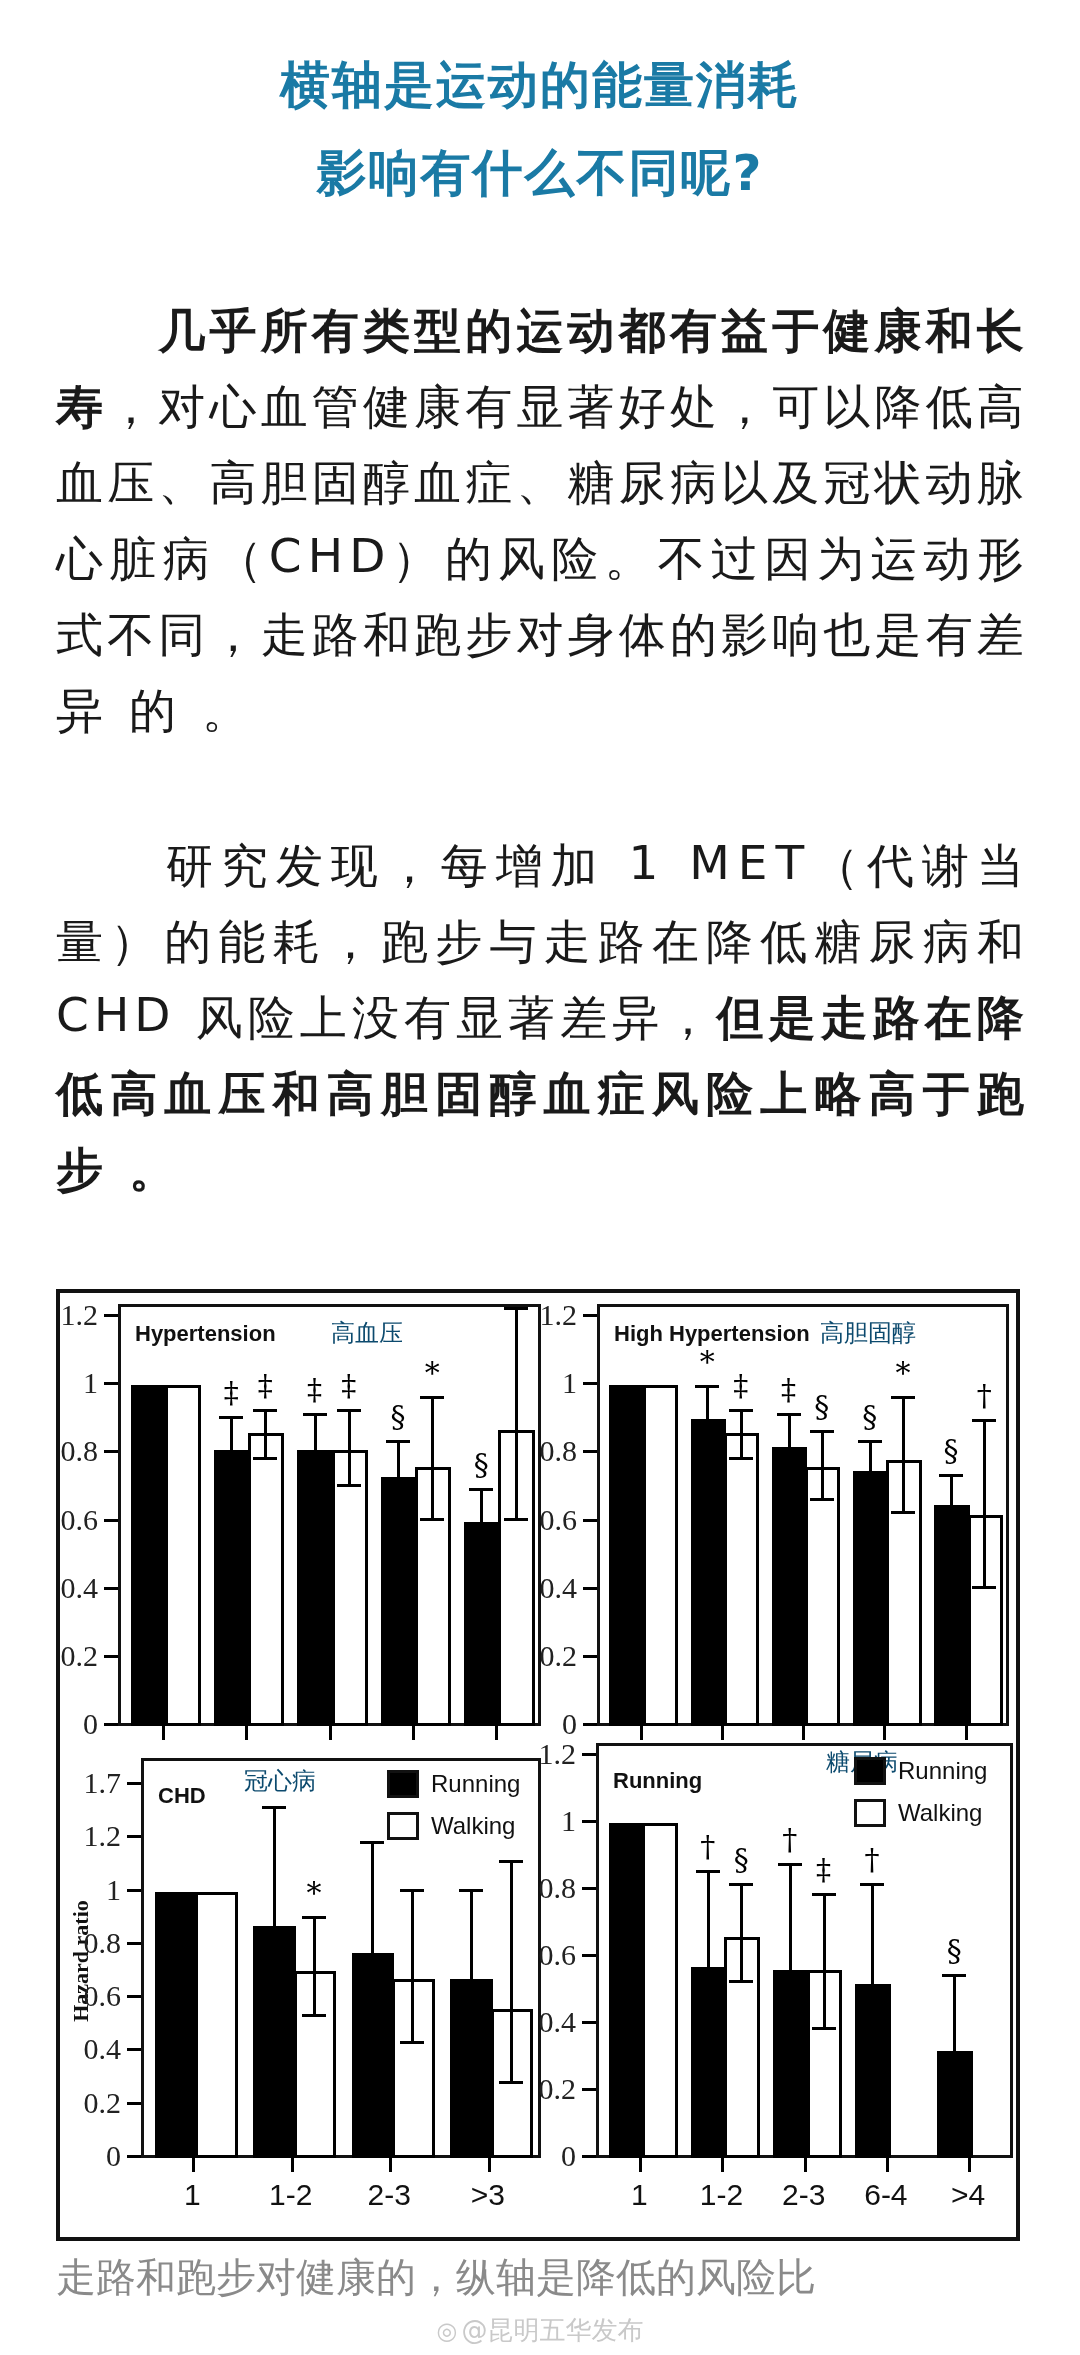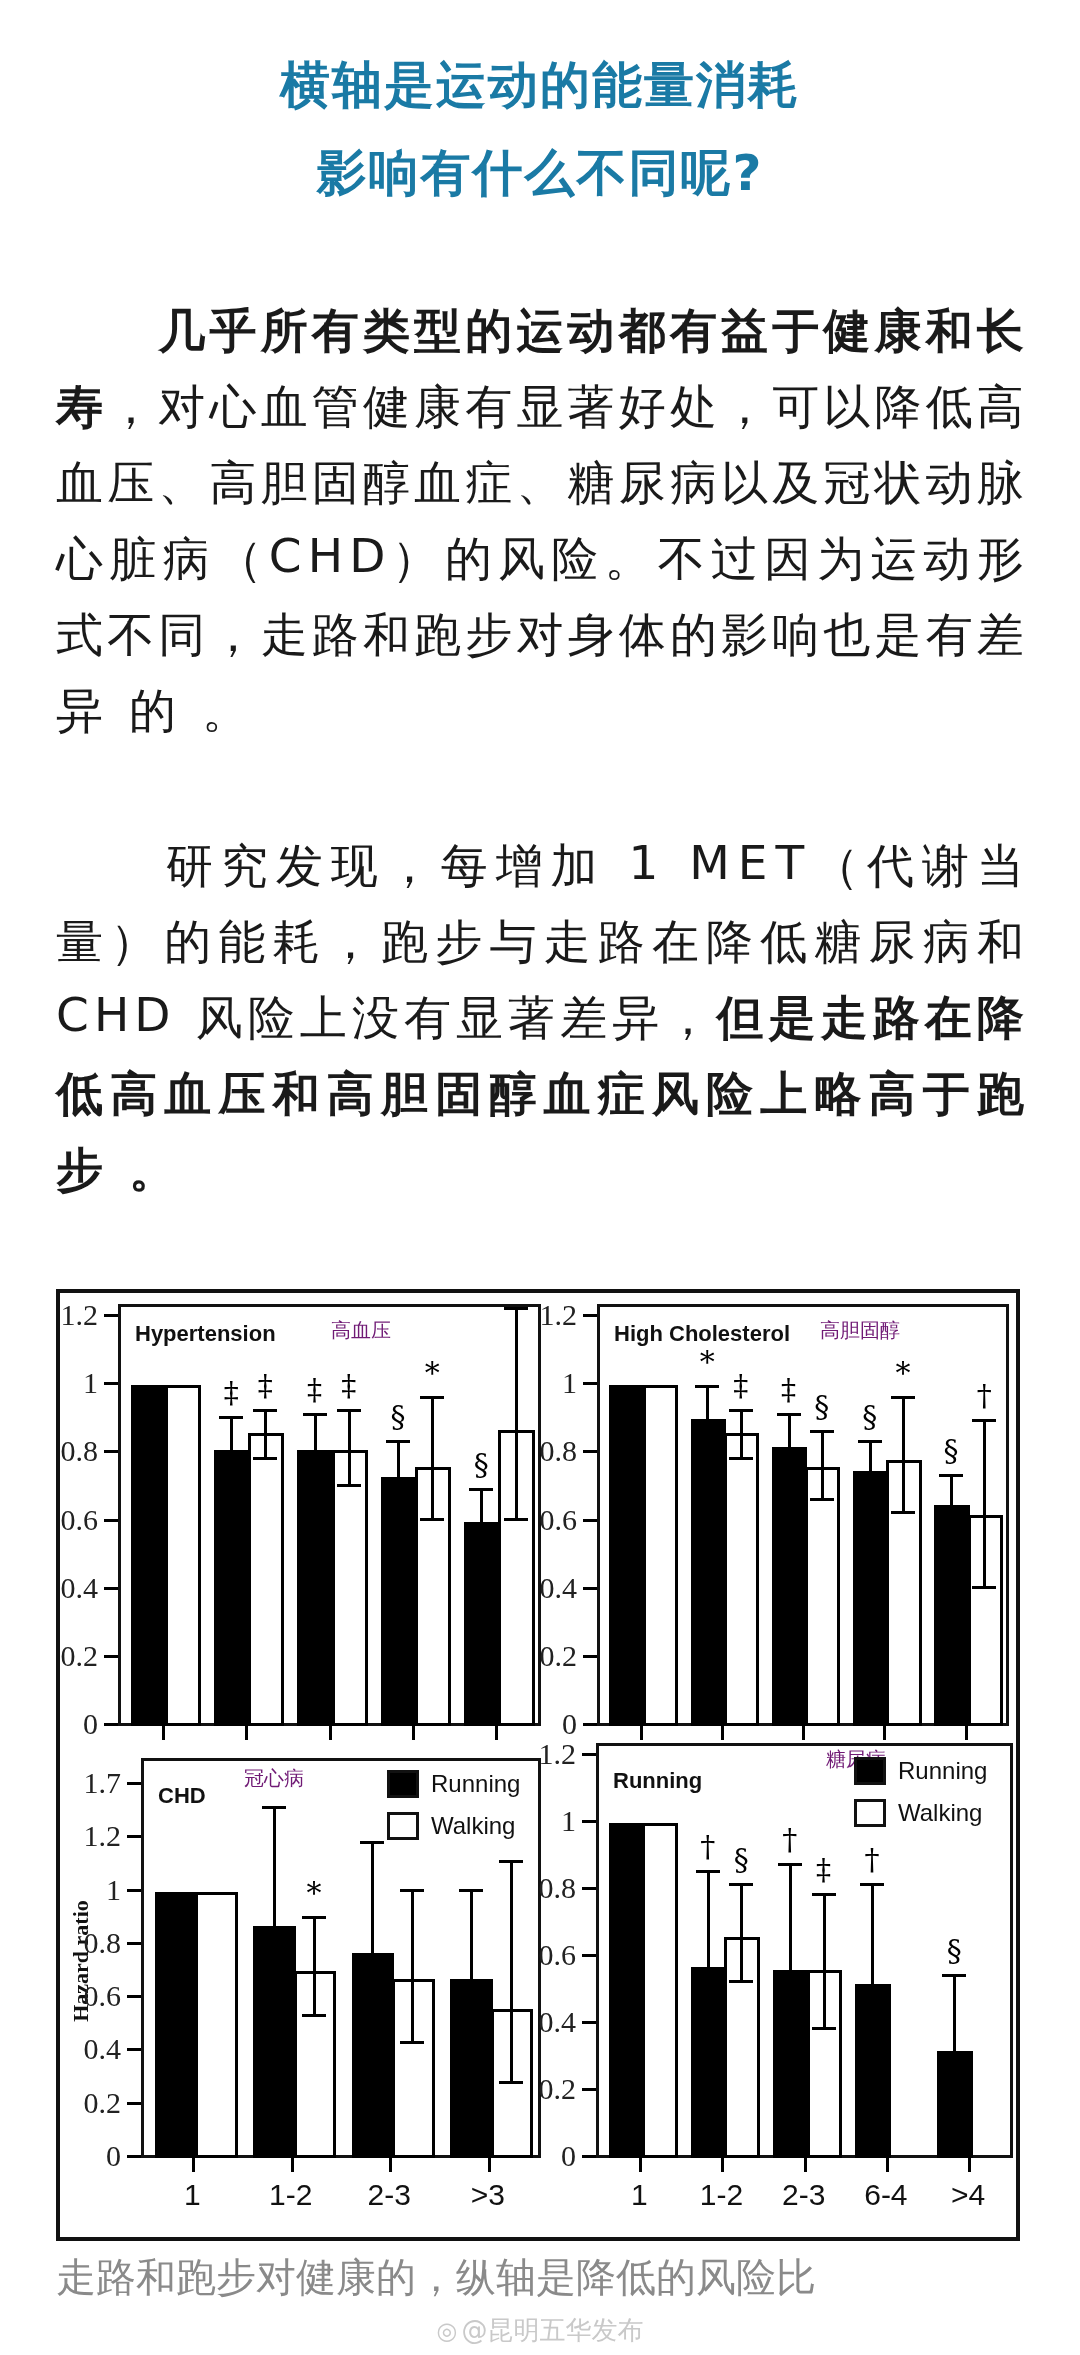--- a/index.html
+++ b/index.html
@@ -17,21 +17,21 @@
   .bar.run { background:#000; }
   .bar.walk { background:#fff; }
   .eb { position:absolute; background:#000; width:3px; }
   .cap { position:absolute; background:#000; height:3px; }
   .sig { position:absolute; font-family:"DejaVu Serif","Liberation Serif",serif; font-size:30px; color:#000; transform:translateX(-50%); line-height:1; }
   .ytick { position:absolute; height:3px; width:14px; background:#000; }
   .ylab { position:absolute; font-family:"Liberation Serif","DejaVu Serif",serif; font-size:30px; color:#222; text-align:right; width:60px; line-height:1; }
   .xtick { position:absolute; width:3px; height:14px; background:#000; }
   .xlab { position:absolute; font-family:"Liberation Sans","DejaVu Sans",sans-serif; font-size:30px; color:#111; transform:translateX(-50%); line-height:1; white-space:nowrap; }
   .ptitle { position:absolute; font-family:"Liberation Sans","DejaVu Sans",sans-serif; font-weight:bold; font-size:22px; color:#111; white-space:nowrap; }
-  .pcn { position:absolute; font-size:20px; color:#701a75; white-space:nowrap; }
+  .pcn { position:absolute; font-size:24px; color:#0c4a6e; white-space:nowrap; }
   .legend { position:absolute; }
   .legend .row { position:absolute; left:0; height:30px; display:flex; align-items:center; white-space:nowrap; }
   .legend .sw { width:32px; height:28px; box-sizing:border-box; border:3px solid #111; margin-right:12px; }
   .legend .sw.run { background:#000; }
   .legend .sw.walk { background:#fff; }
   .legend .lt { font-family:"Liberation Sans","DejaVu Sans",sans-serif; font-size:24px; color:#111; }
   .yaxis-title { position:absolute; font-family:"Liberation Serif","DejaVu Serif",serif; font-weight:bold; font-size:22px; color:#111; transform:rotate(-90deg); transform-origin:center; white-space:nowrap; }
   .xaxis-title { position:absolute; left:0; width:956px; text-align:center; font-family:"Liberation Sans","DejaVu Sans",sans-serif; font-weight:bold; font-size:22px; color:#111; }
   .caption { position:absolute; left:56px; top:2250px; font-size:40px; color:#8a8a8a; white-space:nowrap; }
   .watermark { position:absolute; left:0; width:1080px; top:2313px; text-align:center; font-size:26px; color:#c9c9c9; white-space:nowrap; }
@@ -342,21 +342,21 @@
       <div class="sig" style="left: 303.034px; top: 50.5691px;">*</div>
       <div class="bar run" style="left: 334.296px; width: 35.292px; top: 197.577px; height: 221.423px;"></div>
       <div class="eb" style="left: 349.942px; top: 166.919px; height: 30.6585px;"></div>
       <div class="cap" style="left: 338.942px; width: 24px; top: 166.919px;"></div>
       <div class="sig" style="left: 350.942px; top: 128.919px;">§</div>
       <div class="bar walk" style="left: 367.588px; width: 35.292px; top: 207.797px; height: 211.203px;"></div>
       <div class="eb" style="left: 383.234px; top: 112.415px; height: 166.919px;"></div>
       <div class="cap" style="left: 372.234px; width: 24px; top: 112.415px;"></div>
       <div class="cap" style="left: 372.234px; width: 24px; top: 279.333px;"></div>
       <div class="sig" style="left: 384.234px; top: 74.4146px;">†</div>
-      <div class="ptitle" style="left: 14px; top: 14px;">High Cholesterol</div>
+      <div class="ptitle" style="left: 14px; top: 14px;">High Hypertension</div>
       <div class="pcn" style="left: 220px; top: 10px;">高胆固醇</div>
     </div>
     <div class="ytick" style="left: 523px; top: 430px;"></div>
     <div class="ylab" style="left: 457px; top: 416px;">0</div>
     <div class="ytick" style="left: 523px; top: 361.87px;"></div>
     <div class="ylab" style="left: 457px; top: 347.87px;">0.2</div>
     <div class="ytick" style="left: 523px; top: 293.74px;"></div>
     <div class="ylab" style="left: 457px; top: 279.74px;">0.4</div>
     <div class="ytick" style="left: 523px; top: 225.61px;"></div>
     <div class="ylab" style="left: 457px; top: 211.61px;">0.6</div>

